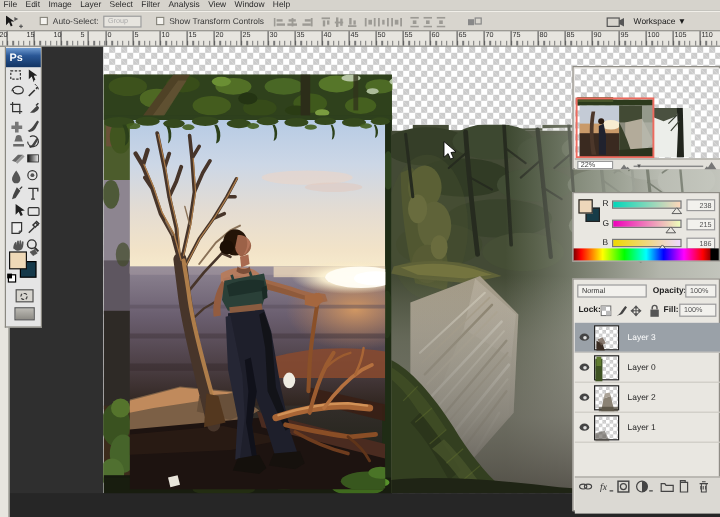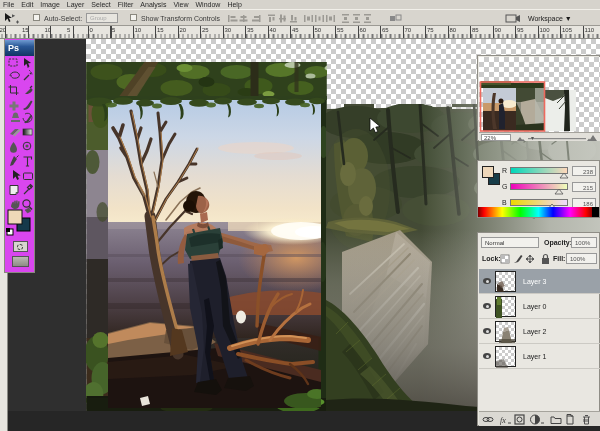--- a/index.html
+++ b/index.html
@@ -30,21 +30,21 @@
 #work { left:0; top:39px; width:600px; height:392px; background:#2f2f2f; }
 #bottomstrip { left:0; top:411px; width:600px; height:20px; background:#262626; }
 #vruler { left:0; top:39px; width:8px; height:392px; background:#e7e5df; border-right:1px solid #8a8a84; }
 
 .checker { background-color:#ffffff;
   background-image: linear-gradient(45deg,#cbcbcb 25%,transparent 25%,transparent 75%,#cbcbcb 75%),
                     linear-gradient(45deg,#cbcbcb 25%,transparent 25%,transparent 75%,#cbcbcb 75%);
   background-size:10px 10px; background-position:0 0,5px 5px; }
 #canvas { left:86px; top:39px; width:514px; height:372px; }
 
-#toolbar { left:4px; top:39px; width:31px; height:234px; background:#d946ef; border:1px solid #8a8880; border-top:none; }
+#toolbar { left:4px; top:39px; width:31px; height:234px; background:#e5e5e5; border:1px solid #8a8880; border-top:none; }
 #pslogo { position:absolute; left:0px; top:1px; width:29px; height:16px; background:linear-gradient(180deg,#6f9bd1 0%,#2a5796 40%,#123463 100%); color:#fff; font-size:9px; font-weight:bold; line-height:16px; padding-left:3px; }
 
 .panel { background:#e9e7e1; border:1px solid #8f8d86; }
 #nav { left:477px; top:55px; width:123px; height:86px; padding:0; }
 #navthumb { position:absolute; left:1px; top:1px; width:121px; height:75px; }
 #navbar { position:absolute; left:1px; top:76px; width:121px; height:9px; background:#e2e0da; border-top:1px solid #a5a39c; font-size:6px; color:#444; }
 #colorp { left:477px; top:160px; width:123px; height:58px; }
 .crow { position:absolute; height:8px; font-size:7px; color:#222; }
 .cbar { position:absolute; left:8px; top:0px; width:58px; height:7px; border:1px solid #777; }
 .cval { position:absolute; left:70px; top:-1px; width:24px; height:10px; background:#f2f1ed; border:1px solid #999; font-size:6px; color:#555; text-align:right; padding-right:2px; line-height:10px; }
@@ -52,21 +52,21 @@
   background:linear-gradient(90deg,#7a0000 0%, #f00 5%, #ff0 20%, #0f0 35%, #0ff 50%, #00f 62%, #f0f 76%, #f00 89%, #900 94%, #000 94.5%); }
 #layersp { left:477px; top:232px; width:123px; height:194px; }
 .lrow { position:absolute; left:1px; width:121px; height:25px; border-bottom:1px solid #cccac4; font-size:7px; color:#222; }
 .eye { position:absolute; left:4px; top:9px; width:8px; height:6px; border-radius:50%; background:#444; }
 .eye:after { content:""; position:absolute; left:2.5px; top:1.5px; width:3px; height:3px; border-radius:50%; background:#ddd; }
 .lthumb { position:absolute; left:16px; top:2px; width:21px; height:21px; border:1px solid #222; background-color:#fff;
   background-image: linear-gradient(45deg,#ccc 25%,transparent 25%,transparent 75%,#ccc 75%),linear-gradient(45deg,#ccc 25%,transparent 25%,transparent 75%,#ccc 75%);
   background-size:6px 6px; background-position:0 0,3px 3px; }
 .lname { position:absolute; left:44px; top:9px; }
 .lbox { position:absolute; background:#f2f1ed; border:1px solid #999; font-size:6px; color:#555; line-height:9px; }
-#licons { position:absolute; left:1px; top:178px; width:121px; height:15px; background:#dbd9d3; border-top:1px solid #a5a39c; }
+#licons { position:absolute; left:1px; top:164px; width:121px; height:31px; background:#dbd9d3; border-top:1px solid #a5a39c; }
 </style>
 </head>
 <body>
 
 <div id="menubar" class="abs"><span style="margin-left:3px">File</span><span>Edit</span><span>Image</span><span>Layer</span><span>Select</span><span>Filter</span><span>Analysis</span><span>View</span><span>Window</span><span>Help</span></div>
 
 <div id="optbar" class="abs">
   <svg class="gicon" style="left:3px;top:3px" width="18" height="11" viewBox="0 0 18 11">
       <path d="M2 0 L2 8 L4.5 5.5 L6 9 L7.5 8.2 L6 5 L9 5 Z" fill="#1a1a1a"></path>
       <path d="M13 9 l3 0 m-1.5 -1.5 l0 3" stroke="#555" stroke-width="1"></path>

